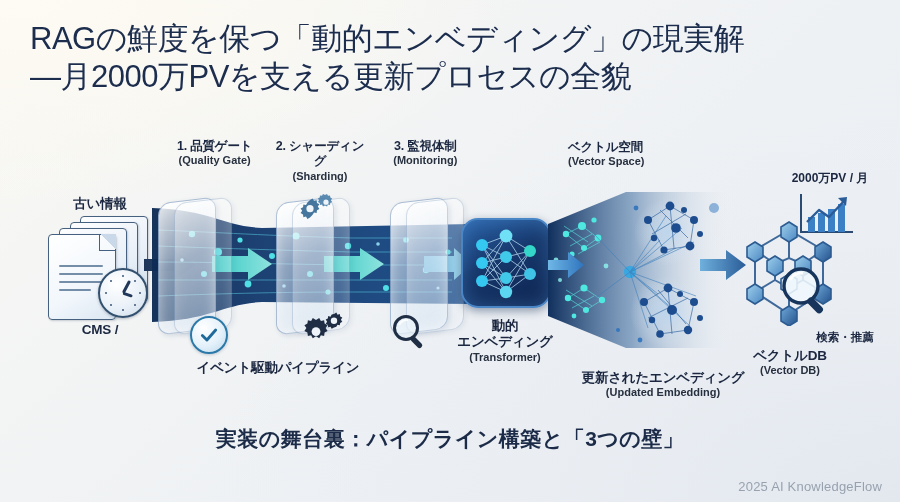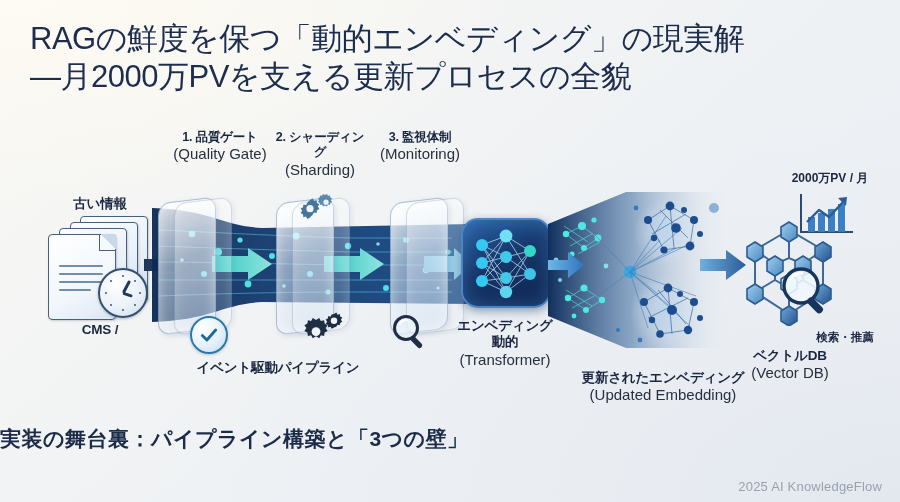--- a/index.html
+++ b/index.html
@@ -18,36 +18,36 @@
 
   
   .title{
     position:absolute;left:30px;top:20px;width:840px;
     color:#1c2d4d;font-weight:normal;letter-spacing:-0.5px;
     font-size:31px;line-height:38px;
     text-shadow:0 1px 0 rgba(255,255,255,.6);
   }
   .title .l2{display:block;}
   .caption{
-    position:absolute;left:0;top:425px;width:900px;text-align:left;
+    position:absolute;left:0;top:425px;width:900px;text-align:center;
     color:#1b2b48;font-weight:bold;font-size:21px;letter-spacing:.5px;
   }
   .footer{
     position:absolute;right:18px;bottom:8px;
     color:#98a2ae;font-size:13px;letter-spacing:.2px;
   }
 
   
   .lbl{position:absolute;text-align:center;color:#1b2740;line-height:1.22;}
   .lbl .ja{display:block;font-weight:bold;font-size:12.5px;letter-spacing:-.2px;}
   .lbl .ja.big{font-size:13.5px;}
-  .lbl .en{display:block;font-weight:normal;font-size:15px;color:#27303f;}
-
-  
-  .steps{position:absolute;left:170px;top:130px;width:300px;display:flex;gap:0;}
+  .lbl .en{display:block;font-weight:bold;font-size:11px;color:#27303f;}
+
+  
+  .steps{position:absolute;left:170px;top:139px;width:300px;display:flex;gap:16px;}
   .steps .lbl{position:static;flex:1;}
 
   
   .docstack{position:absolute;left:46px;top:216px;width:104px;height:102px;}
   .doc{
     position:absolute;width:66px;height:84px;border-radius:4px;
     background:linear-gradient(150deg,#fdfeff 0%,#e9f0f8 55%,#cfdcea 100%);
     border:1.6px solid #46617f;box-shadow:1px 1px 2px rgba(40,60,90,.22);
   }
   .doc.d1{left:34px;top:0px;}
@@ -158,20 +158,24 @@
     <div class="lbl">
       <span class="ja">2. シャーディング</span>
       <span class="en">(Sharding)</span>
     </div>
     <div class="lbl">
       <span class="ja">3. 監視体制</span>
       <span class="en">(Monitoring)</span>
     </div>
   </div>
 
+  <div class="lbl lbl-vs">
+    <span class="ja">ベクトル空間</span>
+    <span class="en">(Vector Space)</span>
+  </div>
 
   <div class="lbl lbl-old">
     <span class="ja big">古い情報</span>
   </div>
 
   <div class="docstack">
     <div class="doc d1"></div>
     <div class="doc d2"></div>
     <div class="doc d3"></div>
     <div class="doc d4">
@@ -357,22 +361,22 @@
         <circle cx="43" cy="37" r="6" fill="#41c9ea"></circle>
         <circle cx="43" cy="58" r="6" fill="#41c9ea"></circle>
         <circle cx="43" cy="72" r="6.2" fill="#5cd6f0"></circle>
         <circle cx="67" cy="31" r="6" fill="#34d6c9"></circle>
         <circle cx="67" cy="54" r="6" fill="#3fc3e6"></circle>
       </g>
     </svg>
   </div>
 
   <div class="lbl lbl-tf">
+    <span class="ja big">動的</span>
     <span class="ja big">エンベディング</span>
-    <span class="ja big">動的</span>
     <span class="en">(Transformer)</span>
   </div>
 
   <div class="wedge">
     <svg width="190" height="160" viewBox="0 0 190 160">
       <defs>
         <linearGradient id="wg" x1="0" y1="0" x2="1" y2="0">
           <stop offset="0" stop-color="#11305d"></stop>
           <stop offset="0.45" stop-color="#3b6a9e" stop-opacity="0.55"></stop>
           <stop offset="1" stop-color="#eef2f7" stop-opacity="0"></stop>

